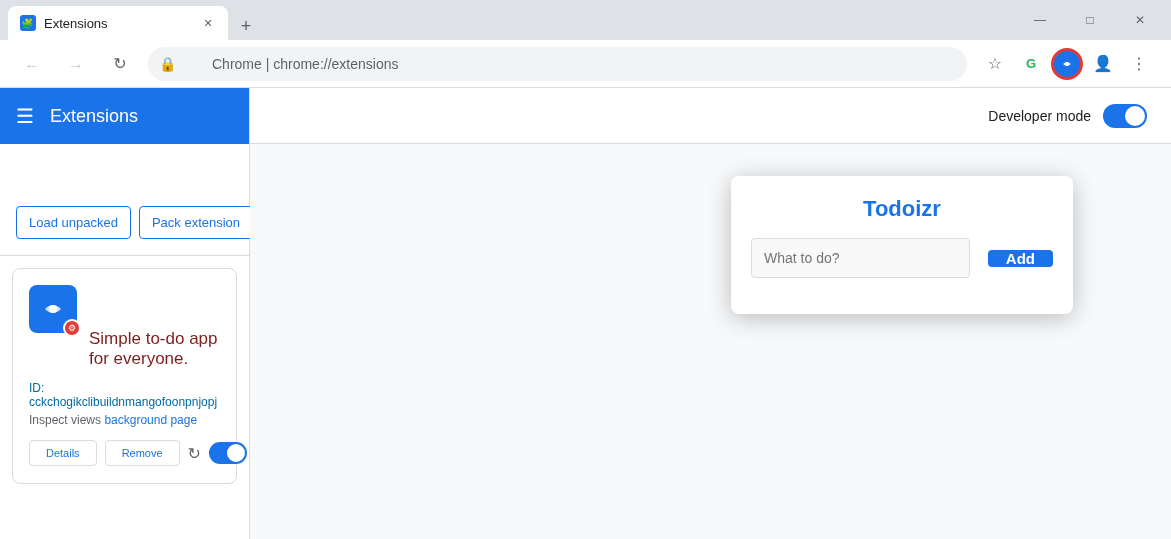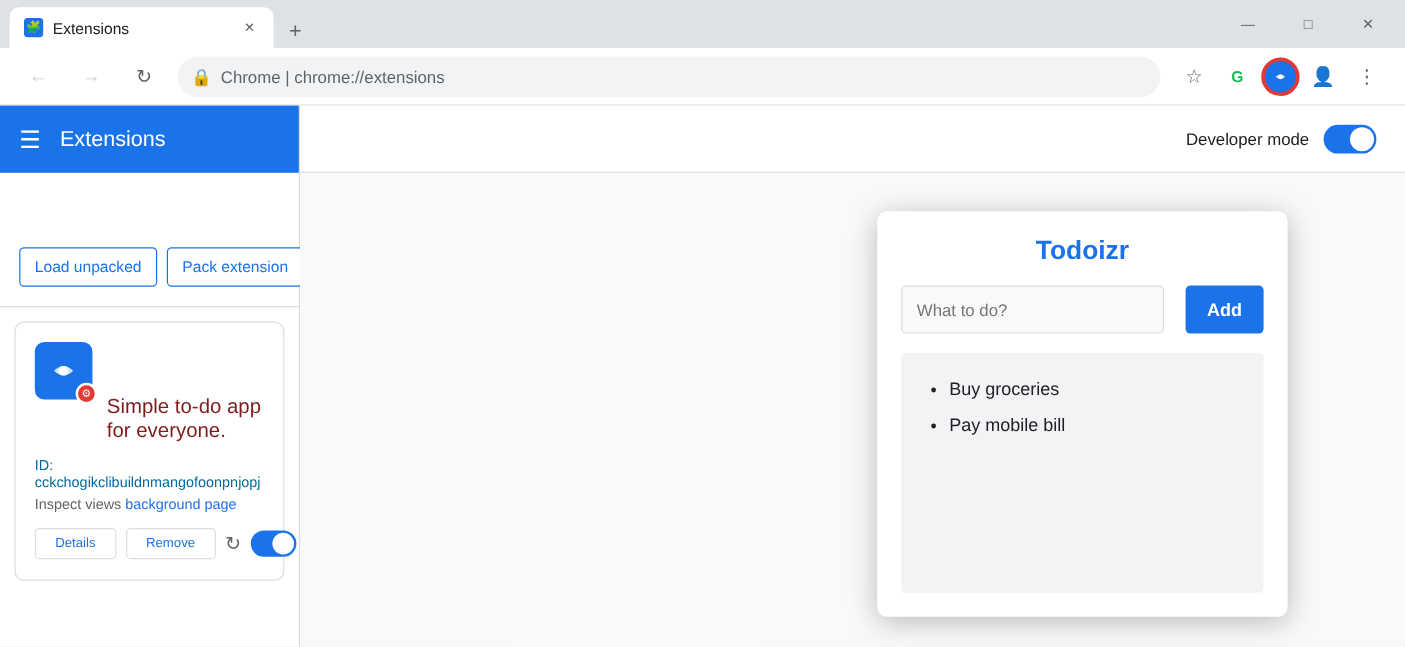--- a/index.html
+++ b/index.html
@@ -108,20 +108,21 @@
     .url-favicon {
       width: 16px; height: 16px;
       display: flex; align-items: center; justify-content: center;
       color: #5f6368;
       font-size: 14px;
     }
     .url-text {
       font-size: 14px;
       color: #202124;
       flex: 1;
+      margin-left: 28px;
     }
     .url-text span { color: #5f6368; }
     .toolbar-icons {
       display: flex; gap: 4px; align-items: center;
     }
     .toolbar-icon {
       width: 32px; height: 32px;
       border-radius: 50%;
       display: flex; align-items: center; justify-content: center;
       font-size: 16px;
@@ -149,20 +150,21 @@
       text-align: center;
       font-size: 22px;
       font-weight: bold;
       color: #1a73e8;
       margin-bottom: 16px;
     }
     .ext-popup-input-row {
       display: flex;
       gap: 18px;
       margin-bottom: 16px;
+      align-items: center;
     }
     .ext-popup-input {
       flex: 1;
       height: 40px;
       border: 1px solid #dadce0;
       border-radius: 4px;
       padding: 0 12px;
       font-size: 14px;
       color: #bbb;
       background: #f9f9f9;
@@ -487,21 +489,15 @@
       <div class="toggle-switch-header"></div>
     </div>
   </div>
 
   <div class="ext-popup">
     <div class="ext-popup-title">Todoizr</div>
     <div class="ext-popup-input-row">
       <input class="ext-popup-input" placeholder="What to do?" style="">
       <button class="ext-popup-add-btn">Add</button>
     </div>
-    <div class="ext-popup-list-area">
-      <ul class="ext-popup-list">
-        <li>Buy groceries</li>
-        <li>Pay mobile bill</li>
-      </ul>
-    </div>
   </div>
 
 </div>
 
 </body></html>

